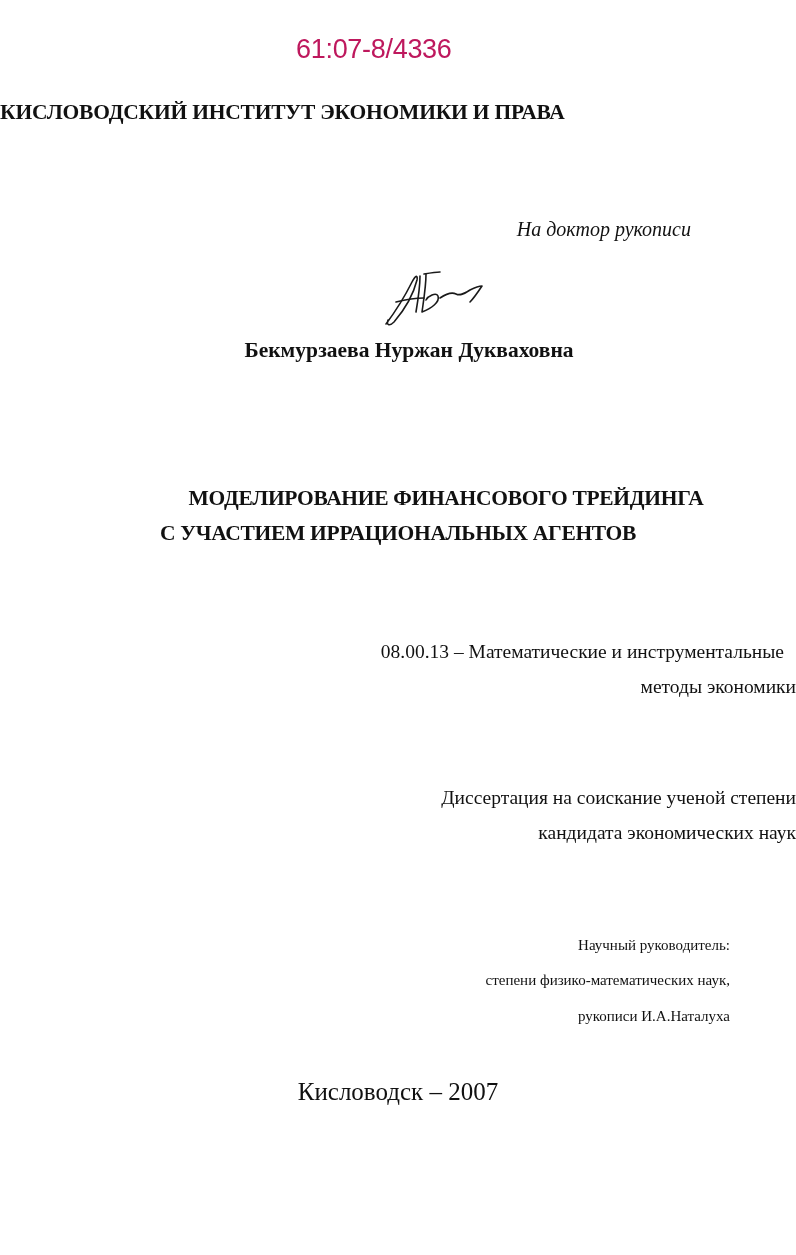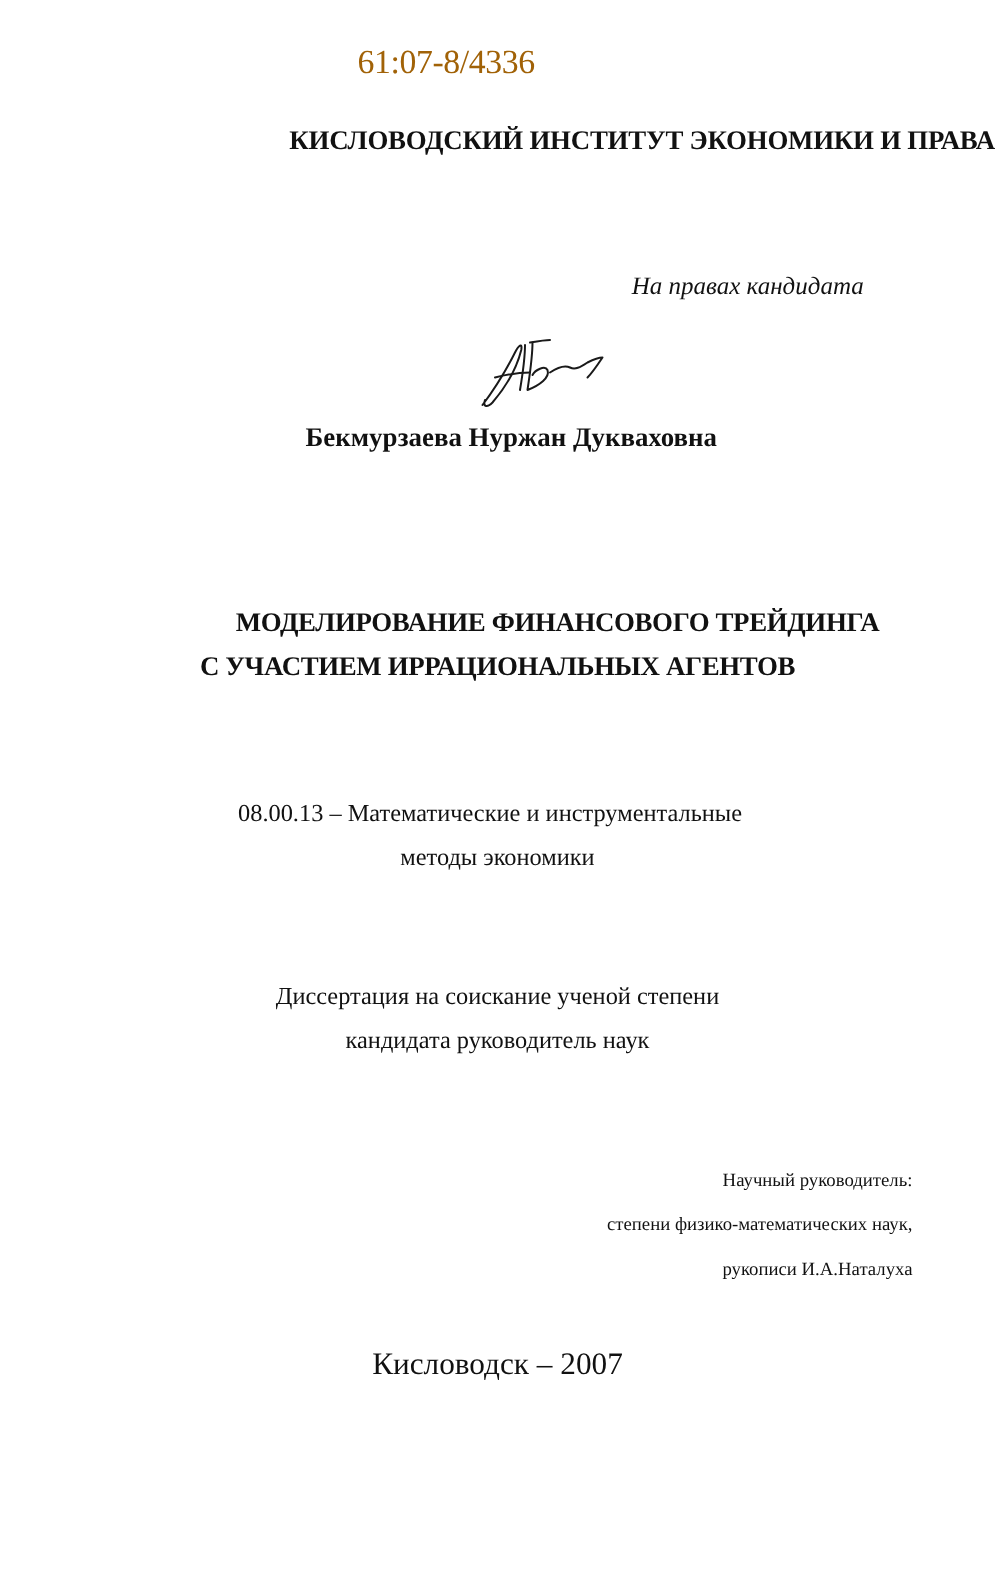--- a/index.html
+++ b/index.html
@@ -10,29 +10,29 @@
     body {
       width: 796px;
       height: 1255px;
       position: relative;
       overflow: hidden;
       color: #111111;
       font-family: "Liberation Serif", serif;
     }
     .abs { position: absolute; white-space: nowrap; }
     .catalog-number {
-      left: 286px; top: 34px;
-      font-family: Liberation Serif, serif;
+      left: 296px; top: 34px;
+      font-family: Liberation Sans, sans-serif;
       font-size: 27px;
       letter-spacing: -0.3px;
-      color: #a16207;
+      color: #be185d;
     }
     .institute {
       left: 0; width: 796px; top: 100px;
-      text-align: right;
+      text-align: left;
       font-weight: bold;
       font-size: 21.5px;
       letter-spacing: -0.2px;
     }
     .rights {
       right: 105px; top: 218px;
       font-style: italic;
       font-size: 20px;
     }
     .signature {
@@ -51,21 +51,21 @@
       left: 0; width: 796px;
       text-align: center;
       font-weight: bold;
       font-size: 21.5px;
       letter-spacing: -0.3px;
     }
     .title-1 { top: 486px; padding-left: 48px; }
     .title-2 { top: 521px; }
     .plain {
       left: 0; width: 796px;
-      text-align: center;
+      text-align: right;
       font-size: 19.5px;
     }
     .spec-1 { top: 641px; padding-right: 12px; box-sizing: border-box; }
     .spec-2 { top: 676px; }
     .diss-1 { top: 787px; }
     .diss-2 { top: 822px; }
     .right-block {
       right: 66px;
       text-align: right;
       font-size: 15px;
@@ -81,41 +81,41 @@
   </style>
 </head>
 <body>
 
 <div>
 
   <div class="abs catalog-number">61:07-8/4336</div>
 
   <div class="abs institute">КИСЛОВОДСКИЙ ИНСТИТУТ ЭКОНОМИКИ И ПРАВА</div>
 
-  <div class="abs rights">На правах кандидата</div>
+  <div class="abs rights">На доктор рукописи</div>
 
   <svg class="abs signature" viewBox="0 0 120 60" fill="none" stroke="#1a1a1a" stroke-width="1.6" stroke-linecap="round" stroke-linejoin="round">
     <path d="M4 56 C 10 48, 22 30, 30 14 C 33 8, 36 6, 35 12 C 32 24, 24 40, 12 54 C 8 58, 4 58, 6 52"></path>
     <path d="M14 34 C 22 32, 32 30, 42 30"></path>
     <path d="M38 8 C 38 20, 36 32, 34 44"></path>
     <path d="M44 6 C 44 18, 42 30, 40 44 C 50 40, 58 34, 56 28 C 54 24, 46 28, 44 32"></path>
     <path d="M42 6 C 48 5, 54 4, 58 4"></path>
     <path d="M58 30 C 64 26, 70 24, 74 26 C 78 28, 82 26, 88 22 C 92 20, 96 18, 100 18 C 96 24, 92 30, 88 34"></path>
   </svg>
 
   <div class="abs author">Бекмурзаева Нуржан Дукваховна</div>
 
   <div class="abs title-line title-1">МОДЕЛИРОВАНИЕ ФИНАНСОВОГО ТРЕЙДИНГА</div>
   <div class="abs title-line title-2">С УЧАСТИЕМ ИРРАЦИОНАЛЬНЫХ АГЕНТОВ</div>
 
   <div class="abs plain spec-1">08.00.13 – Математические и инструментальные</div>
   <div class="abs plain spec-2">методы экономики</div>
 
   <div class="abs plain diss-1">Диссертация на соискание ученой степени</div>
-  <div class="abs plain diss-2">кандидата руководитель наук</div>
+  <div class="abs plain diss-2">кандидата экономических наук</div>
 
   <div class="abs right-block sup-1">Научный руководитель:</div>
   <div class="abs right-block sup-2">степени физико-математических наук,</div>
   <div class="abs right-block sup-3">рукописи И.А.Наталуха</div>
 
   <div class="abs city">Кисловодск – 2007</div>
 
 </div>
 
 </body></html>

